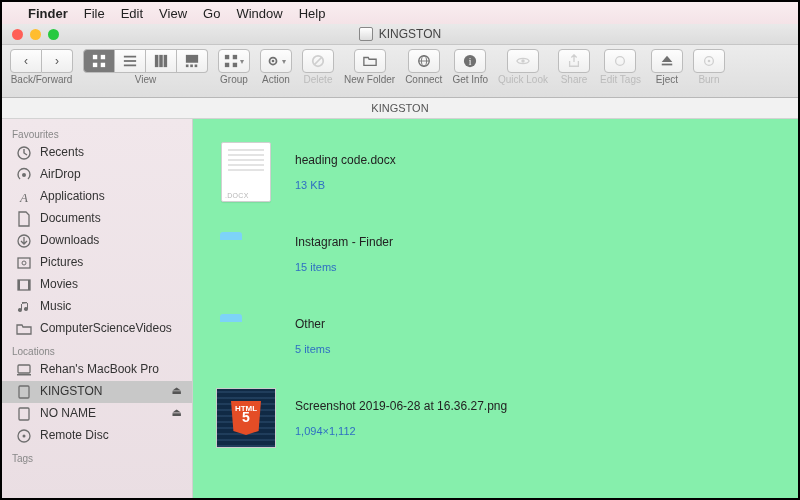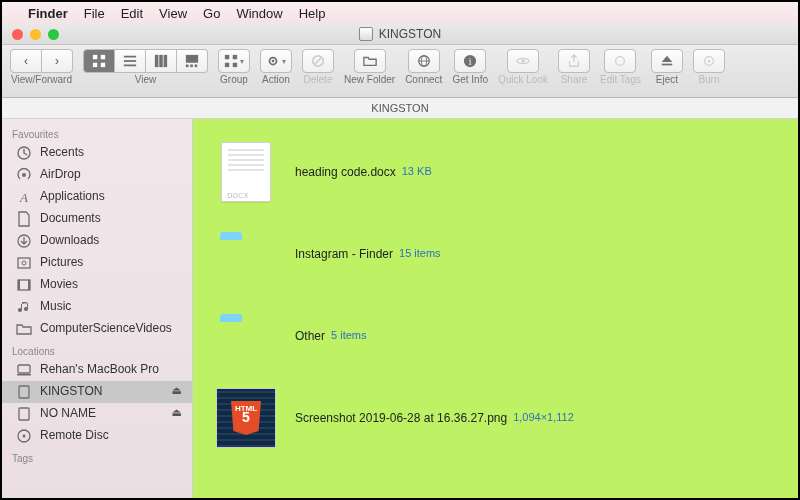--- a/index.html
+++ b/index.html
@@ -1,16 +1,16 @@
 <!DOCTYPE html>
 <html><head>
 <meta charset="utf-8">
 <style>
   html,body{margin:0;padding:0;font-family:-apple-system,"Helvetica Neue",Arial,sans-serif;font-size:12px;color:#333;background:#000}
-  #frame{width:800px;height:500px;background:#bef264;position:relative;border:2px solid #000;box-sizing:border-box;overflow:hidden}
+  #frame{width:800px;height:500px;background:#86efac;position:relative;border:2px solid #000;box-sizing:border-box;overflow:hidden}
 
   
   .menubar{height:22px;background:linear-gradient(#f9eef0,#f4e3e7);display:flex;align-items:center;padding:0 10px;font-size:13px;color:#222}
   .menubar span{margin-right:16px}
   .apple{font-size:15px;margin-right:14px}
   .menubar .bold{font-weight:600}
 
   
   .titlebar{height:20px;background:linear-gradient(#e9e9e9,#dcdcdc);display:flex;align-items:center;position:relative;border-bottom:1px solid #c6c6c6}
   .traffic{display:flex;gap:7px;position:absolute;left:10px}
@@ -45,21 +45,21 @@
   .sb-item{display:flex;align-items:flex-start;gap:8px;padding:3px 10px 3px 14px;color:#333;font-size:12px}
   .sb-item.selected{background:#c8c8c8}
   .sb-item .eject{margin-left:auto;color:#555;font-size:11px}
   .sb-icon{width:16px;height:16px;display:flex;align-items:center;justify-content:center;color:#6b6b6b}
   .sb-icon svg{width:16px;height:16px;fill:#6e6e6e}
 
   
   .content{flex:1;overflow:auto;padding:12px 0}
   .row{display:flex;align-items:center;gap:18px;padding:10px 22px}
   .thumb{width:62px;height:62px;display:flex;align-items:center;justify-content:center}
-  .meta{display:flex;flex-direction:row;gap:6px}
+  .meta{display:flex;flex-direction:column;gap:12px}
   .fname{font-size:12px;color:#222}
   .fsub{font-size:11px;color:#2f6fc2}
 
   
   .docx{width:48px;height:58px;background:#fff;border:1px solid #d0d0d0;border-radius:2px;position:relative;box-shadow:0 1px 1px rgba(0,0,0,.08)}
   .docx::after{content:".DOCX";position:absolute;bottom:2px;left:3px;font-size:7px;color:#b7b7b7;letter-spacing:.3px}
   .docx .lines{position:absolute;top:6px;left:6px;right:6px}
   .docx .lines i{display:block;height:2px;background:#e3e3e3;margin-bottom:3px}
 
   
@@ -101,21 +101,21 @@
     <span>KINGSTON</span>
   </div>
 </div>
 
 <div class="toolbar">
   <div class="tool-group">
     <div class="btnrow">
       <div class="tbtn">‹</div>
       <div class="tbtn">›</div>
     </div>
-    <div class="tool-label">View/Forward</div>
+    <div class="tool-label">Back/Forward</div>
   </div>
 
   <div class="tool-group">
     <div class="btnrow">
       <div class="tbtn" style="background:#7a7a7a;color:#fff">
             <svg viewBox="0 0 16 16">
               <rect x="1" y="1" width="5" height="5" fill="#fff"></rect>
               <rect x="10" y="1" width="5" height="5" fill="#fff"></rect>
               <rect x="1" y="10" width="5" height="5" fill="#fff"></rect>
               <rect x="10" y="10" width="5" height="5" fill="#fff"></rect>

